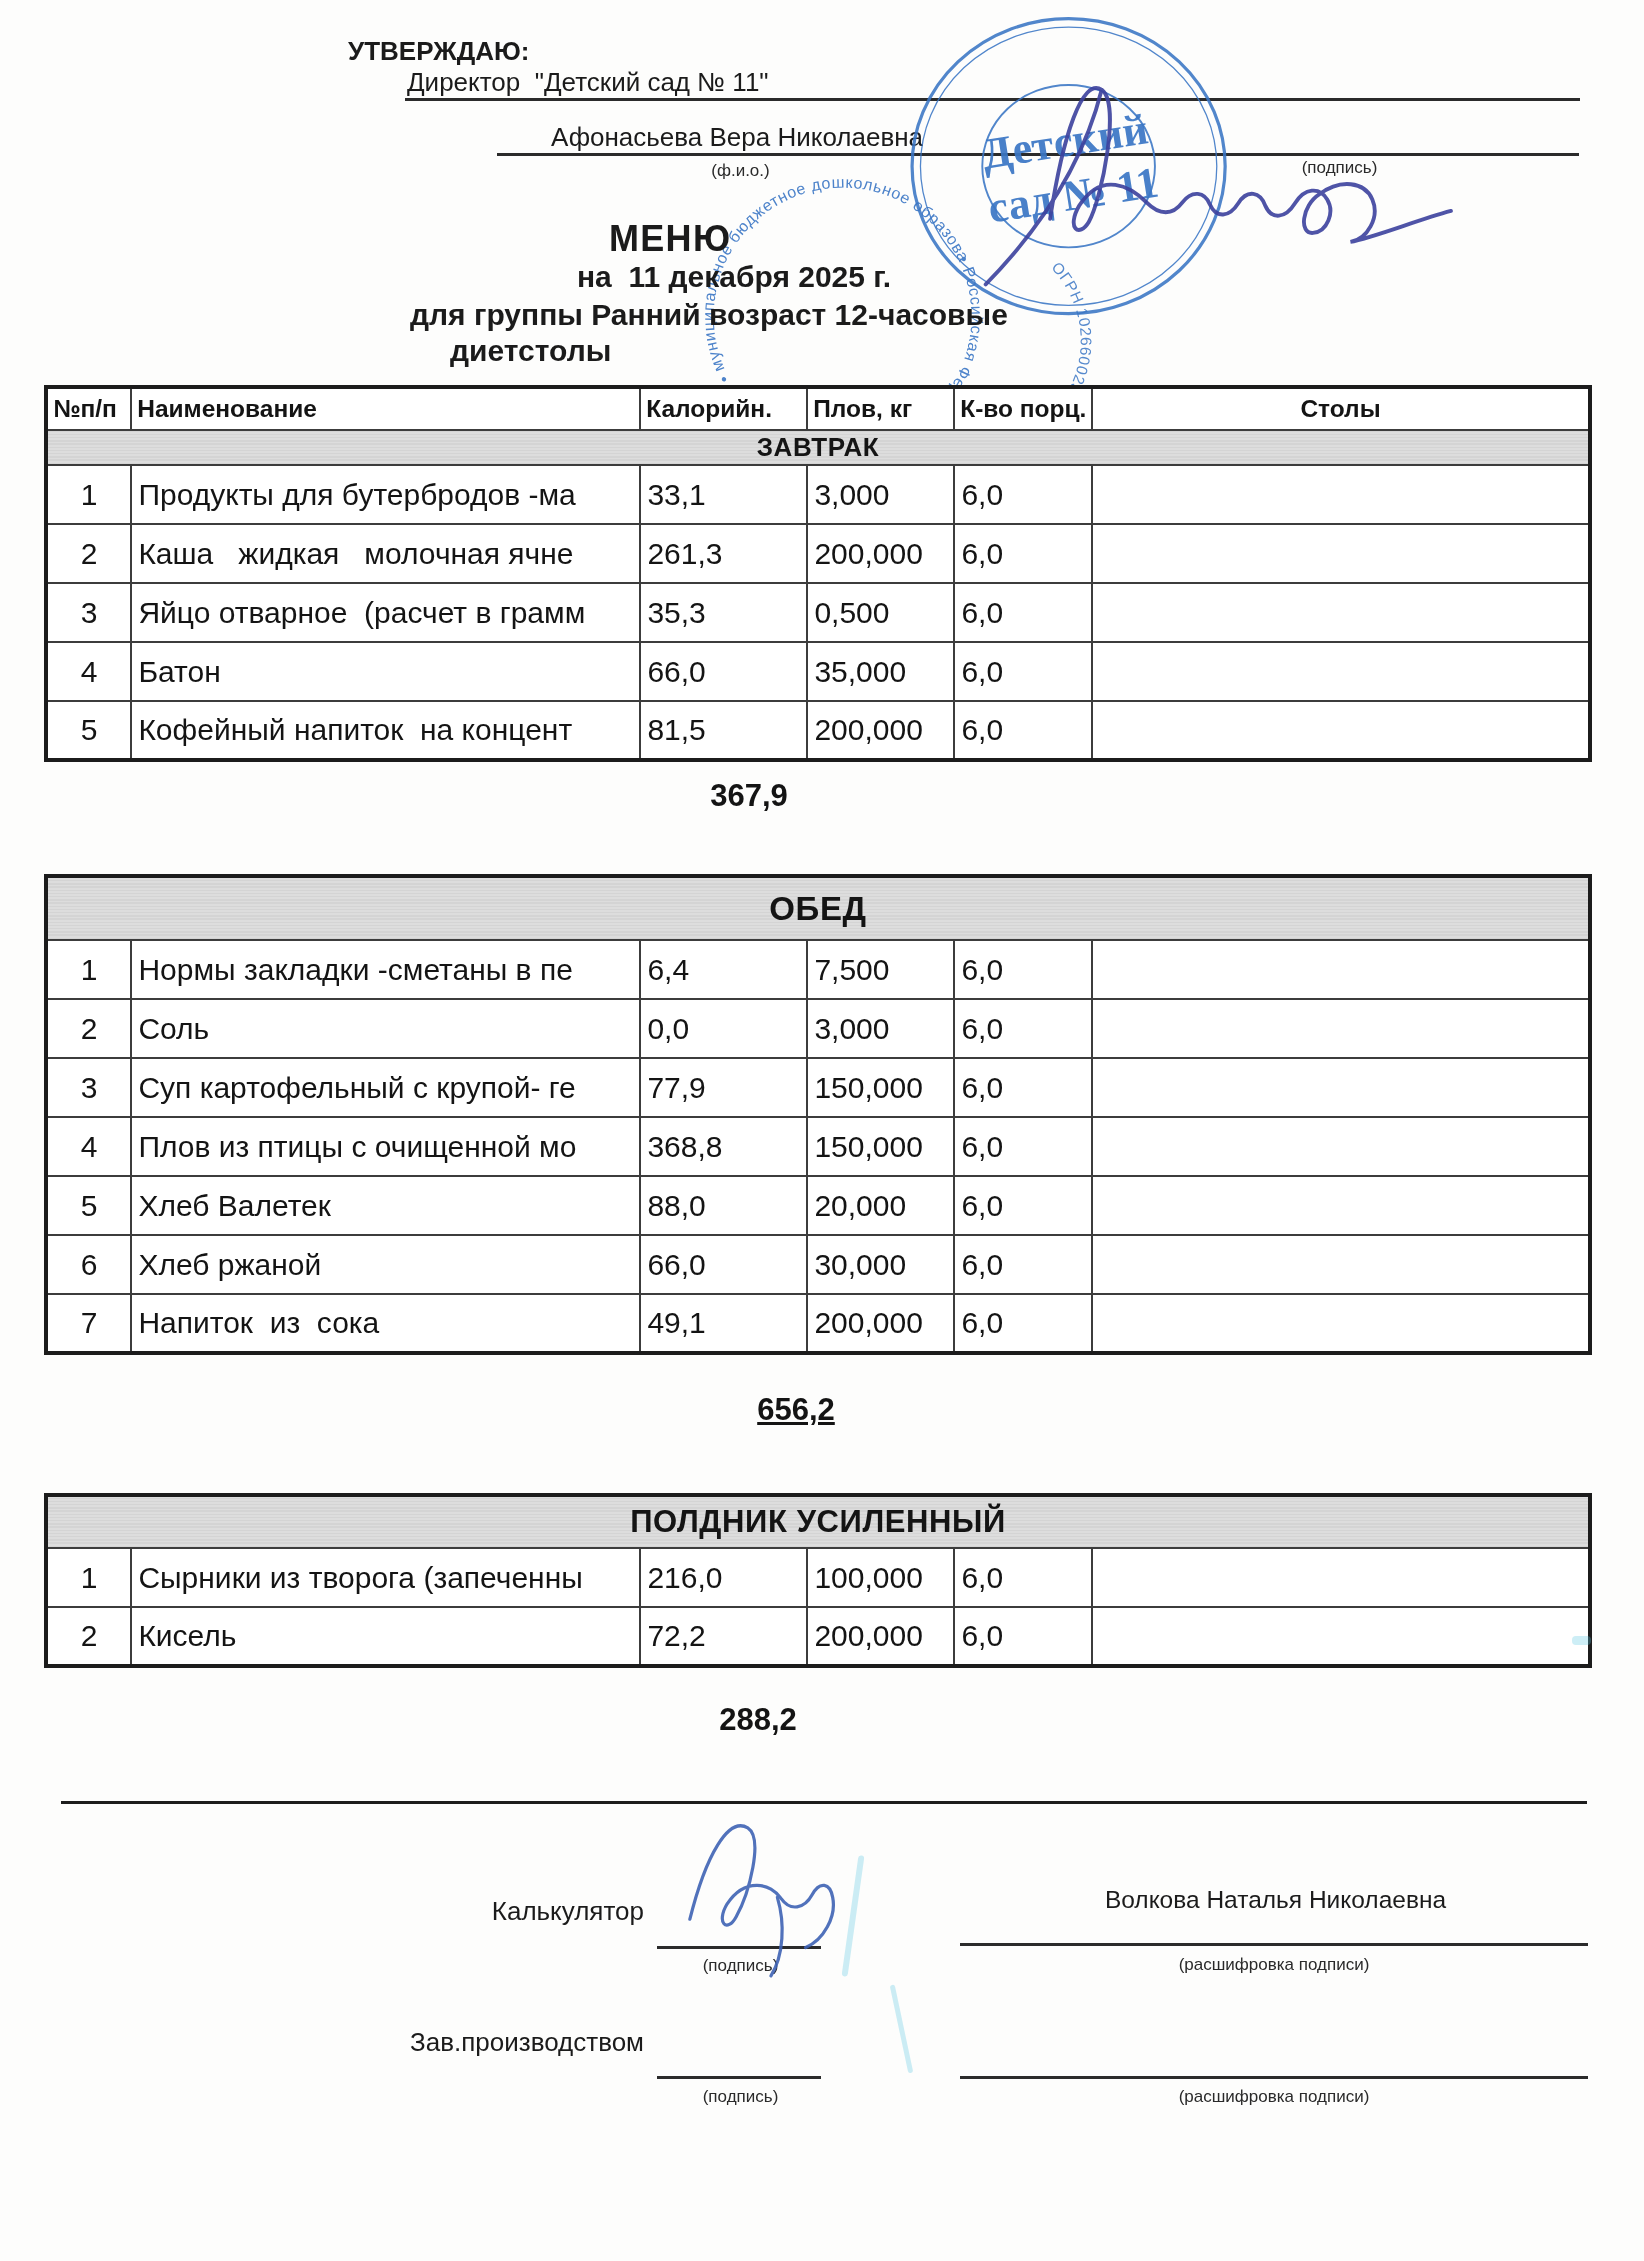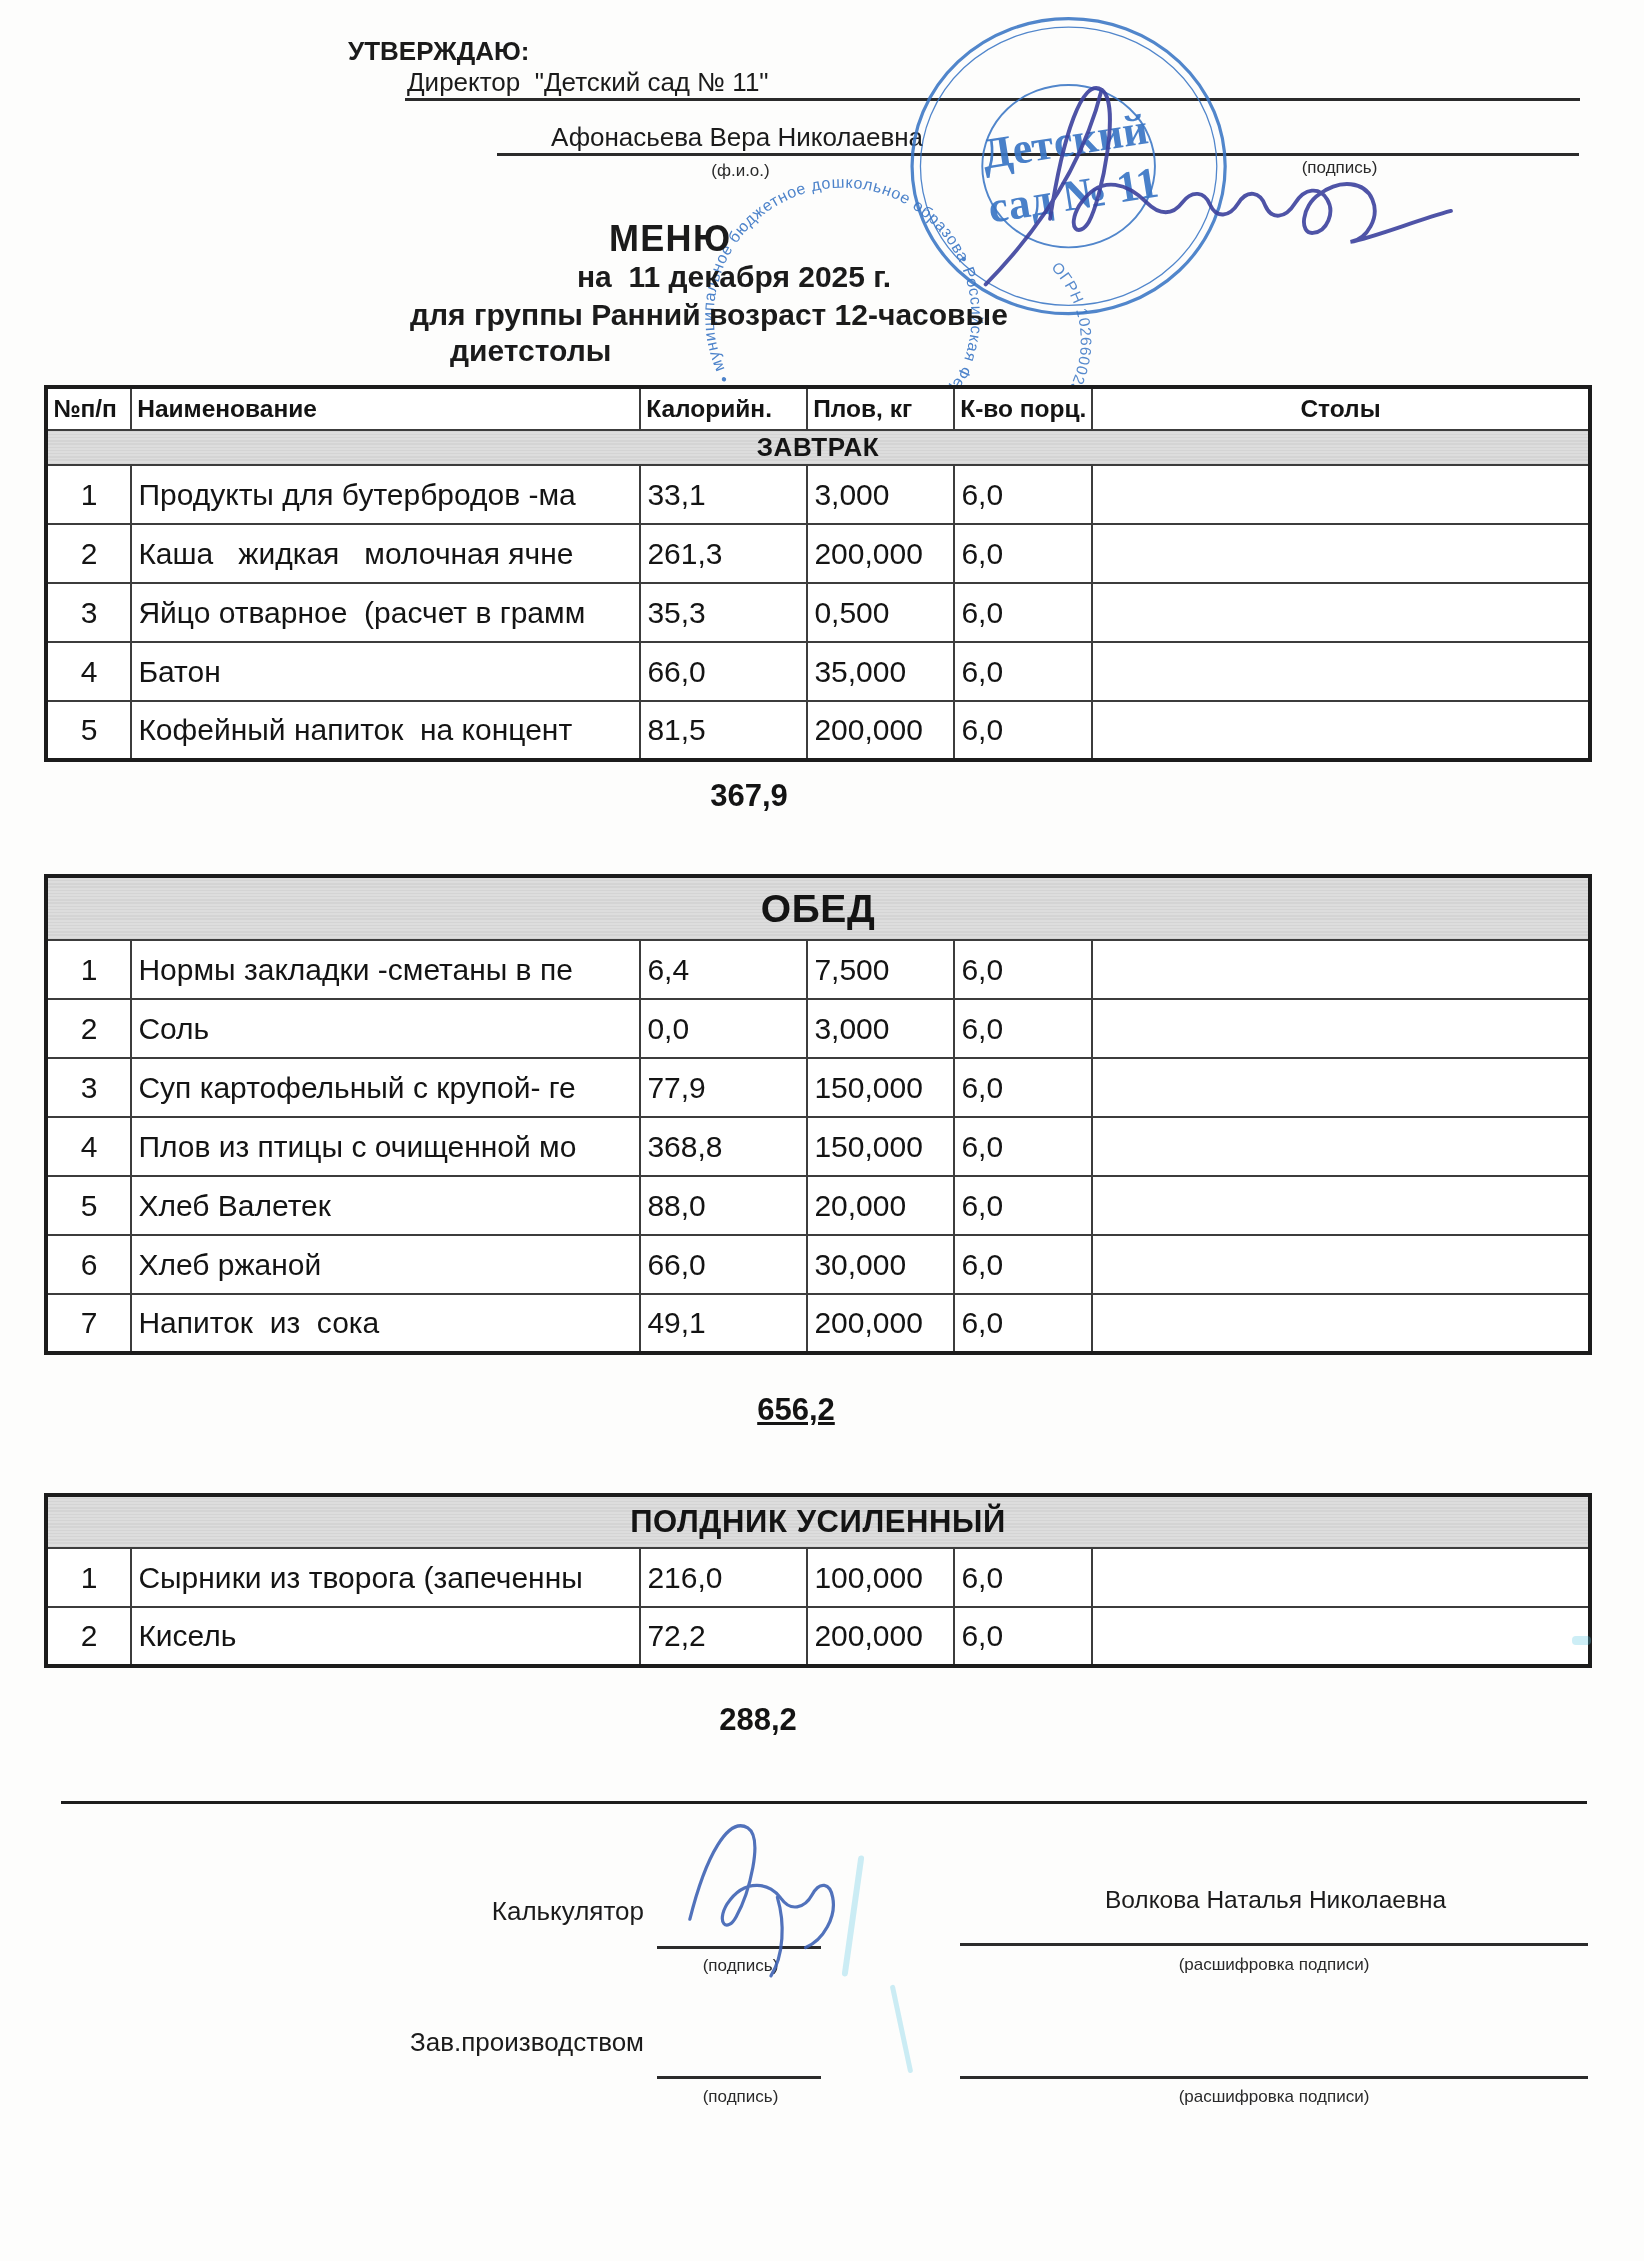--- a/index.html
+++ b/index.html
@@ -20,21 +20,21 @@
   table.menu{position:absolute;left:44px;width:1544px;border-collapse:collapse;
              table-layout:fixed;background:#ffffff;font-size:30px;color:#141414;padding-left:21px;}
   table.menu{border:4.5px solid #1c1c1c;}
   table.menu td, table.menu th{border:2.6px solid #3c3c3c;padding:0 6.4px;overflow:hidden;}
   table.menu thead th{height:40px;font-size:24.5px;font-weight:bold;text-align:left;
                       white-space:nowrap;padding:0 5.2px;}
   table.menu thead th.h-center{text-align:center;}
   tr.band td{height:33px;background:#dcdcdc;
              background-image:repeating-linear-gradient(0deg, rgba(0,0,0,0.035) 0 1.3px, rgba(255,255,255,0.04) 1.3px 3.2px);
              text-align:center;font-weight:bold;font-size:26px;letter-spacing:0.6px;}
-  tr.band-big td{height:61px;font-size:39px;}
+  tr.band-big td{height:61px;font-size:33px;}
   tr.band-mid td{height:50px;font-size:31px;}
   tr.r{height:59px;}
   td.c-num{text-align:center;}
   td.c-name{white-space:pre;padding-right:0;}
   td.c-val{padding-right:5.2px;white-space:nowrap;}
   td.c-tbl{background:#ffffff;}
 
   .total{position:absolute;width:222px;text-align:center;font-weight:bold;font-size:31px;color:#141414;}
 
   

